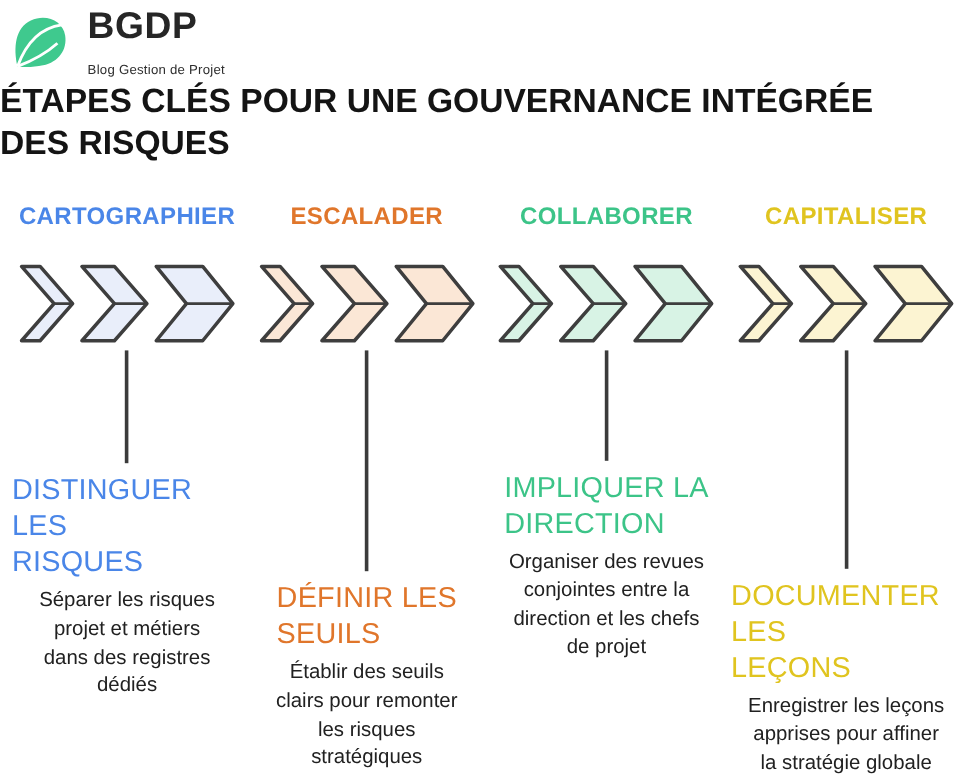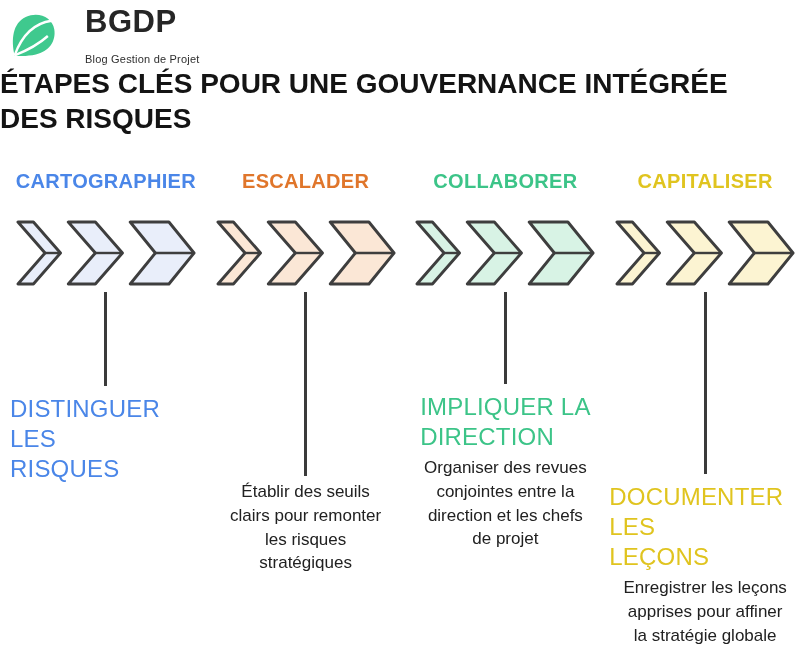--- a/index.html
+++ b/index.html
@@ -1,21 +1,21 @@
 <!DOCTYPE html>
 <html><head>
 <meta charset="utf-8">
 <style>
   html,body{margin:0;padding:0;}
   body{
     width:811px;height:650px;position:relative;background:#ffffff;
     font-family:"Liberation Sans","DejaVu Sans",sans-serif;overflow:hidden;
   }
   
-  .logo{position:absolute;top:6px;left:10px;display:flex;align-items:center;gap:27px;}
+  .logo{position:absolute;top:6px;left:10px;display:flex;align-items:center;gap:15px;}
   .logo-icon{width:48px;height:50px;flex:0 0 auto;}
   .logo-text{display:flex;flex-direction:column;line-height:1;}
   .logo-brand{font-size:31px;font-weight:bold;color:#262626;letter-spacing:0.5px;}
   .logo-tagline{font-size:11px;color:#2e2e2e;margin-top:17px;letter-spacing:0.2px;}
   
   .title{
     position:absolute;top:66px;left:0;width:811px;
     font-size:28px;font-weight:bold;color:#141414;line-height:1.25;
     letter-spacing:0px;white-space:pre-line;
   }
@@ -72,33 +72,39 @@
       <polygon class="chev" points="2,4 18,4 46,36 18,68 2,68 30,36"></polygon>
       <line class="chev-mid" x1="30" y1="36" x2="46" y2="36"></line>
       <polygon class="chev" points="54,4 82,4 110,36 82,68 54,68 82,36"></polygon>
       <line class="chev-mid" x1="82" y1="36" x2="110" y2="36"></line>
       <polygon class="chev" points="118,4 158,4 184,36 158,68 118,68 144,36"></polygon>
       <line class="chev-mid" x1="144" y1="36" x2="184" y2="36"></line>
     </svg>
     <div class="connector"></div>
     <div class="col-heading">DISTINGUER LES
 RISQUES</div>
+    <div class="col-body">Séparer les risques
+projet et métiers
+dans des registres
+dédiés</div>
   </div>
 
   <div class="column" style="--accent: #e0762b; --fill: #fbe7d6;">
     <div class="col-label">ESCALADER</div>
     <svg class="chevrons" viewBox="0 0 186 72">
       <polygon class="chev" points="2,4 18,4 46,36 18,68 2,68 30,36"></polygon>
       <line class="chev-mid" x1="30" y1="36" x2="46" y2="36"></line>
       <polygon class="chev" points="54,4 82,4 110,36 82,68 54,68 82,36"></polygon>
       <line class="chev-mid" x1="82" y1="36" x2="110" y2="36"></line>
       <polygon class="chev" points="118,4 158,4 184,36 158,68 118,68 144,36"></polygon>
       <line class="chev-mid" x1="144" y1="36" x2="184" y2="36"></line>
     </svg>
     <div class="connector"></div>
+    <div class="col-heading">DÉFINIR LES
+SEUILS</div>
     <div class="col-body">Établir des seuils
 clairs pour remonter
 les risques
 stratégiques</div>
   </div>
 
   <div class="column" style="--accent: #3cc488; --fill: #d8f3e5;">
     <div class="col-label">COLLABORER</div>
     <svg class="chevrons" viewBox="0 0 186 72">
       <polygon class="chev" points="2,4 18,4 46,36 18,68 2,68 30,36"></polygon>

